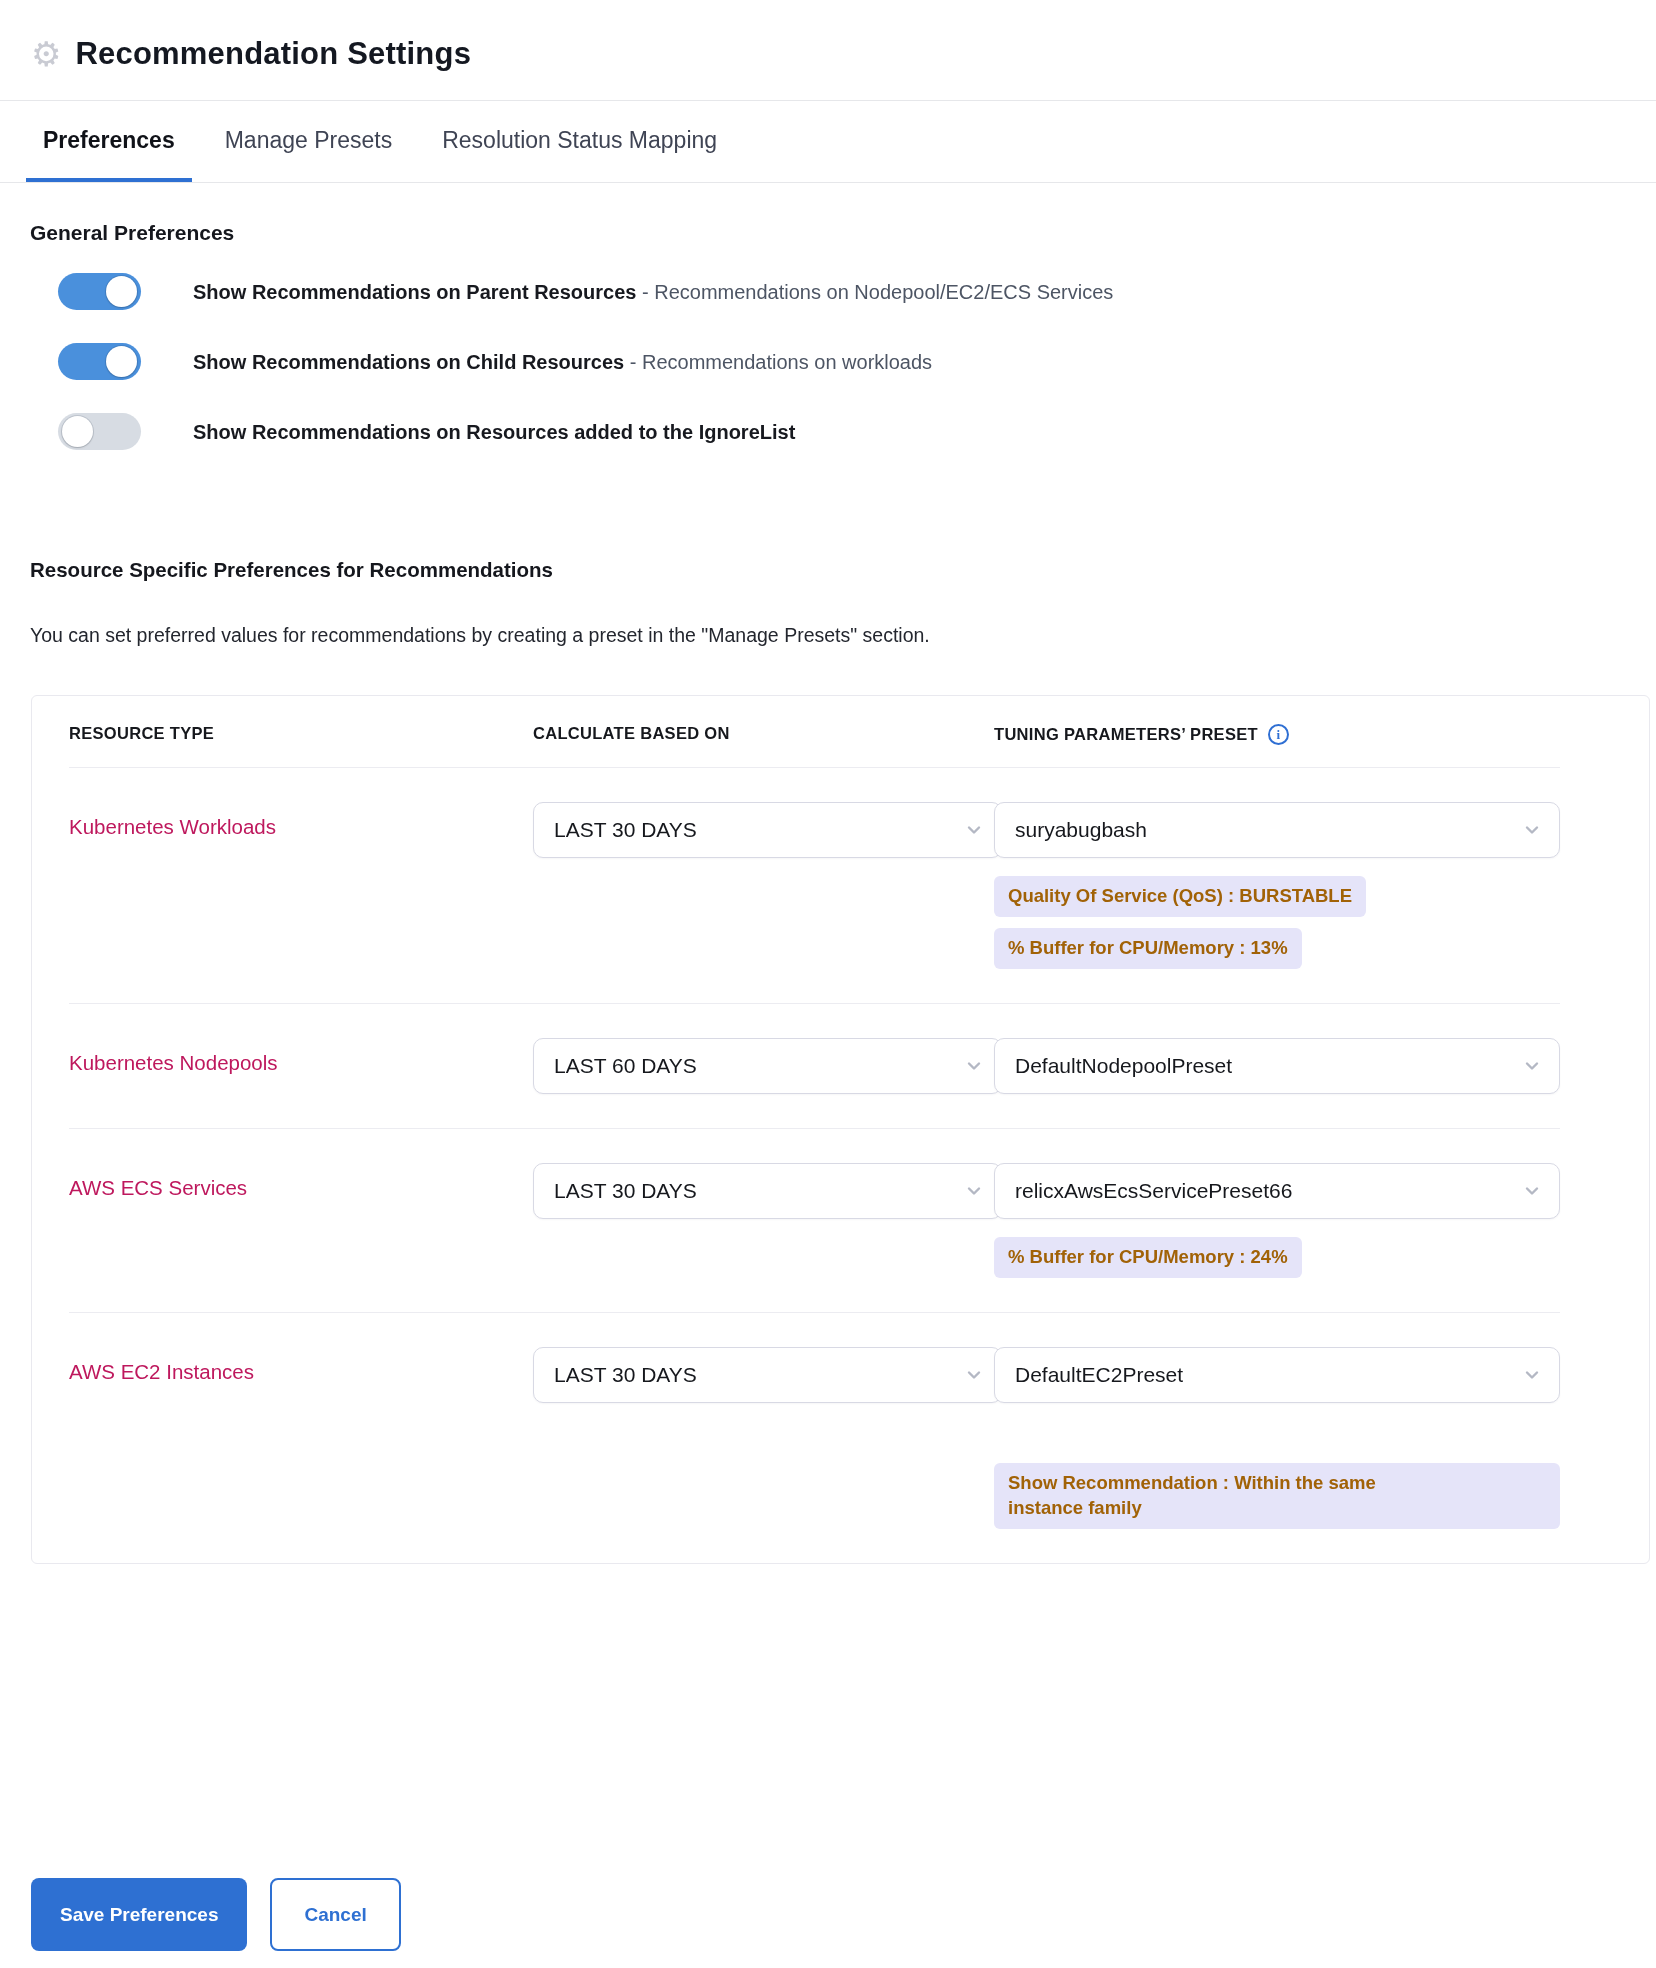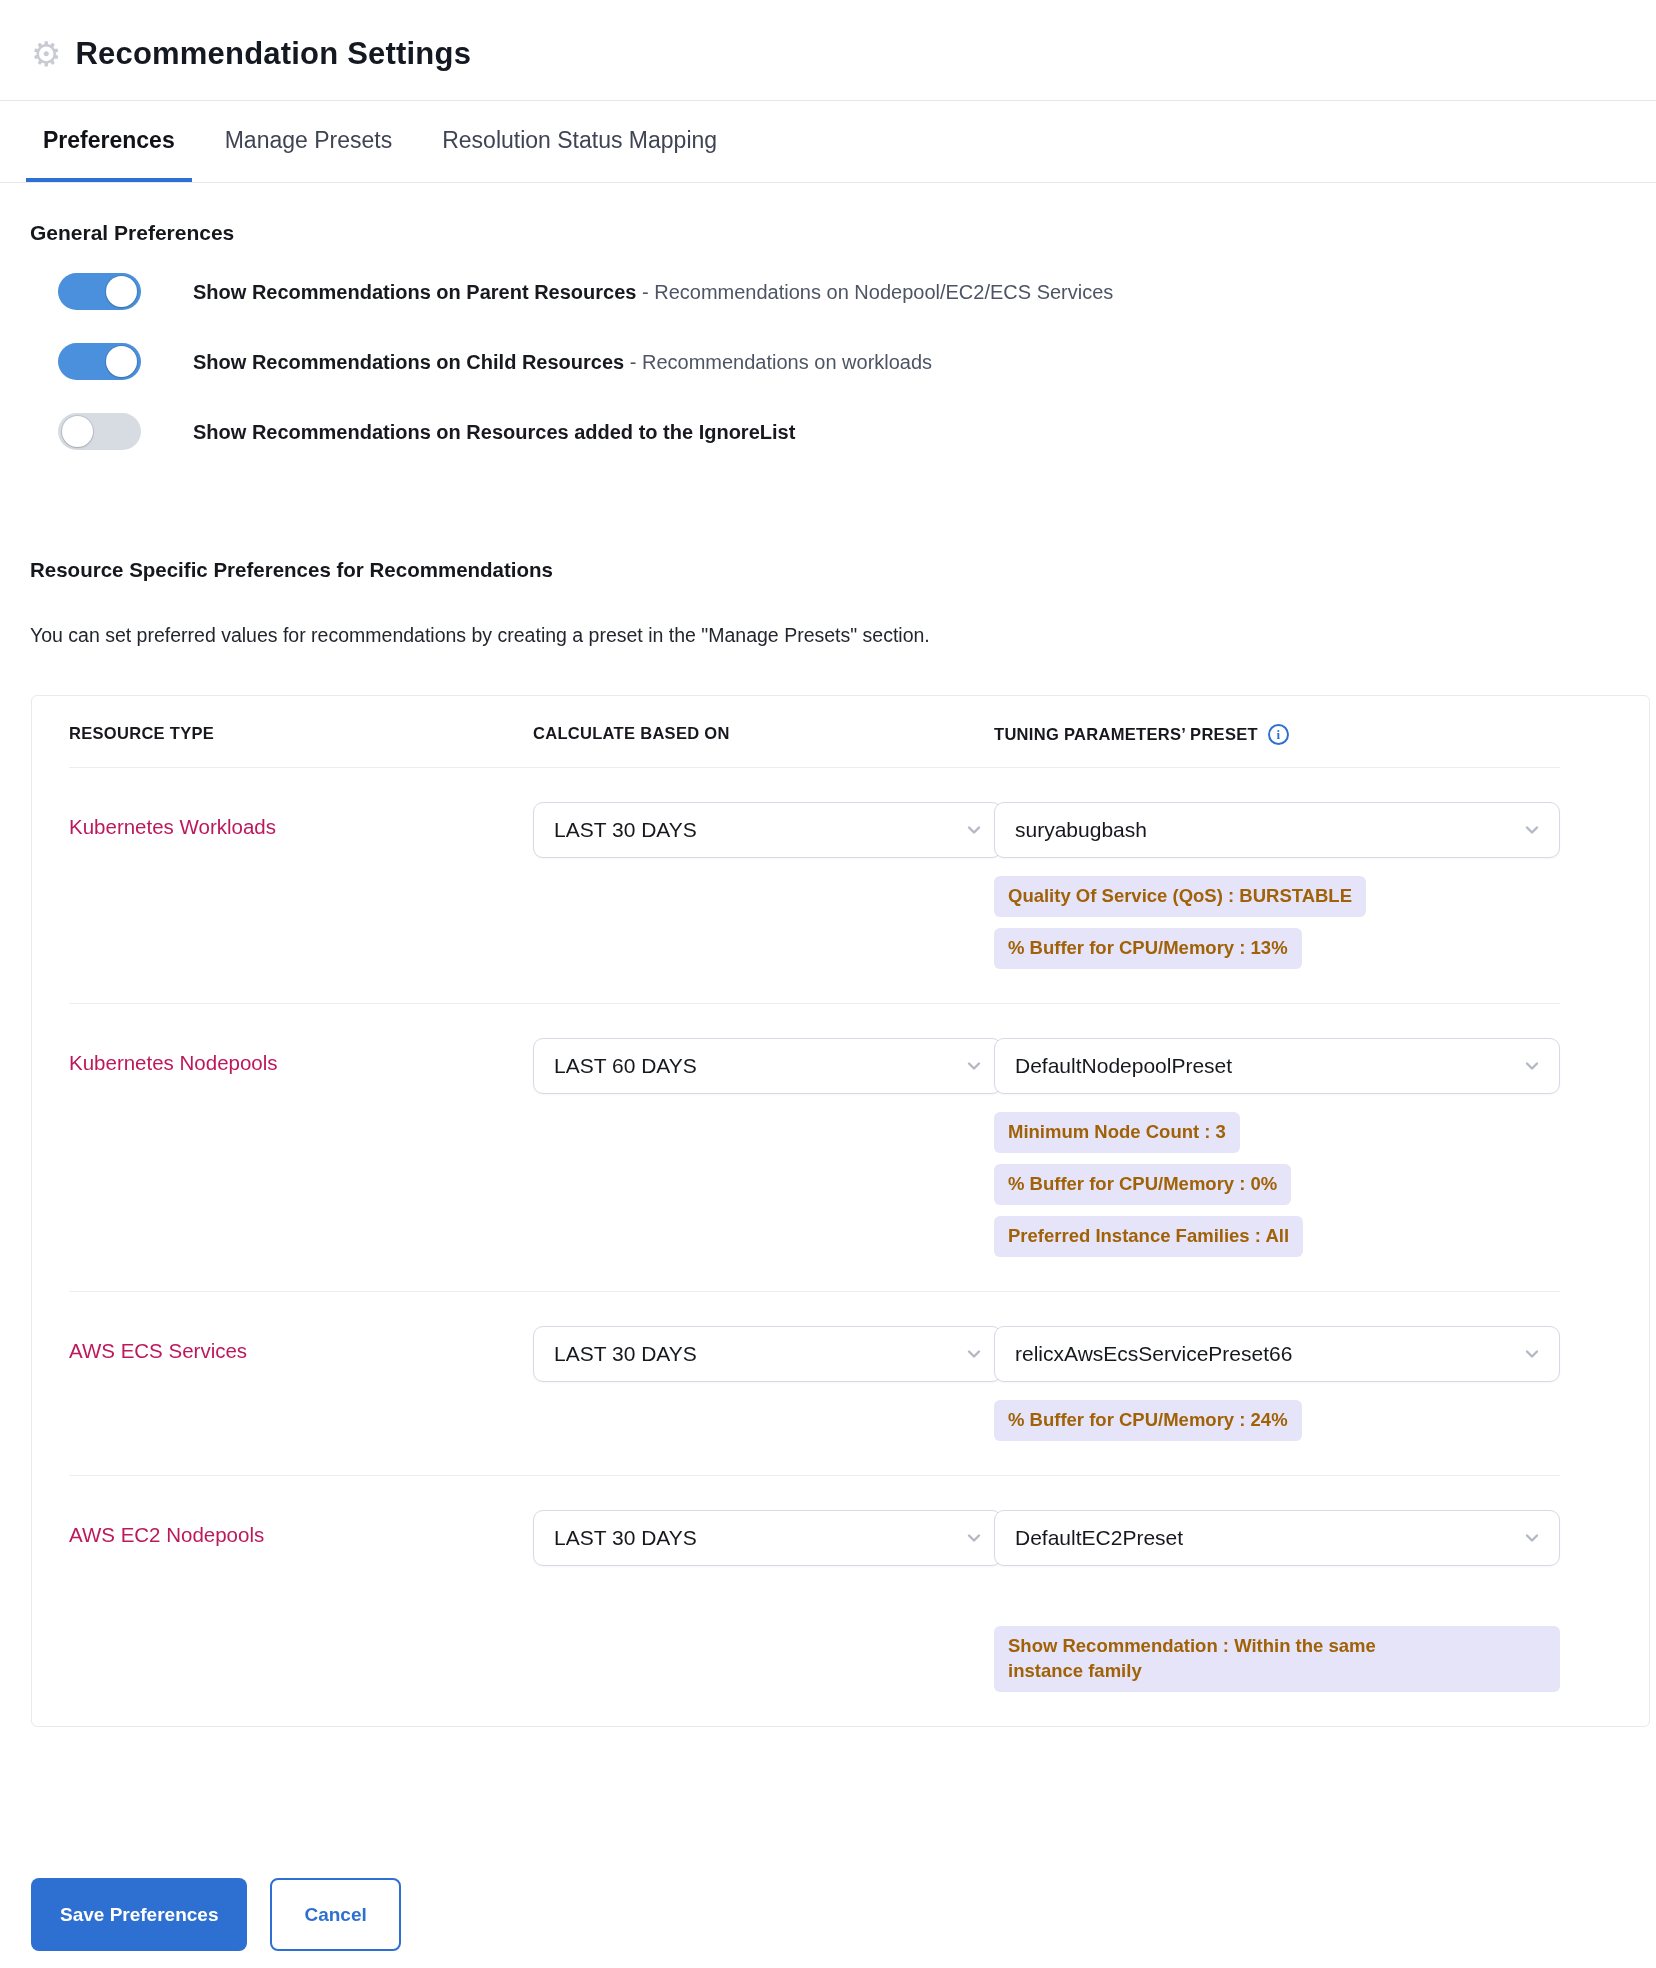--- a/index.html
+++ b/index.html
@@ -197,25 +197,20 @@
           </svg>
       </div>
     </div>
     <div class="preset-col">
       <div class="select select-preset">
         <span class="select-value">DefaultNodepoolPreset</span>
         <svg class="chev" viewBox="0 0 18 18">
             <polyline points="4,6.5 9,11.5 14,6.5"></polyline>
           </svg>
       </div>
-      <div class="tags">
-        <span class="tag">Minimum Node Count : 3</span>
-        <span class="tag">% Buffer for CPU/Memory : 0%</span>
-        <span class="tag">Preferred Instance Families : All</span>
-      </div>
     </div>
   </div>
 
   <div class="trow tbody-row">
     <div class="res-label">AWS ECS Services</div>
     <div>
       <div class="select select-calc">
         <span class="select-value">LAST 30 DAYS</span>
         <svg class="chev" viewBox="0 0 18 18">
             <polyline points="4,6.5 9,11.5 14,6.5"></polyline>
@@ -229,21 +224,21 @@
             <polyline points="4,6.5 9,11.5 14,6.5"></polyline>
           </svg>
       </div>
       <div class="tags">
         <span class="tag">% Buffer for CPU/Memory : 24%</span>
       </div>
     </div>
   </div>
 
   <div class="trow tbody-row">
-    <div class="res-label">AWS EC2 Nodepools</div>
+    <div class="res-label">AWS EC2 Instances</div>
     <div>
       <div class="select select-calc">
         <span class="select-value">LAST 30 DAYS</span>
         <svg class="chev" viewBox="0 0 18 18">
             <polyline points="4,6.5 9,11.5 14,6.5"></polyline>
           </svg>
       </div>
     </div>
     <div class="preset-col">
       <div class="select select-preset">

